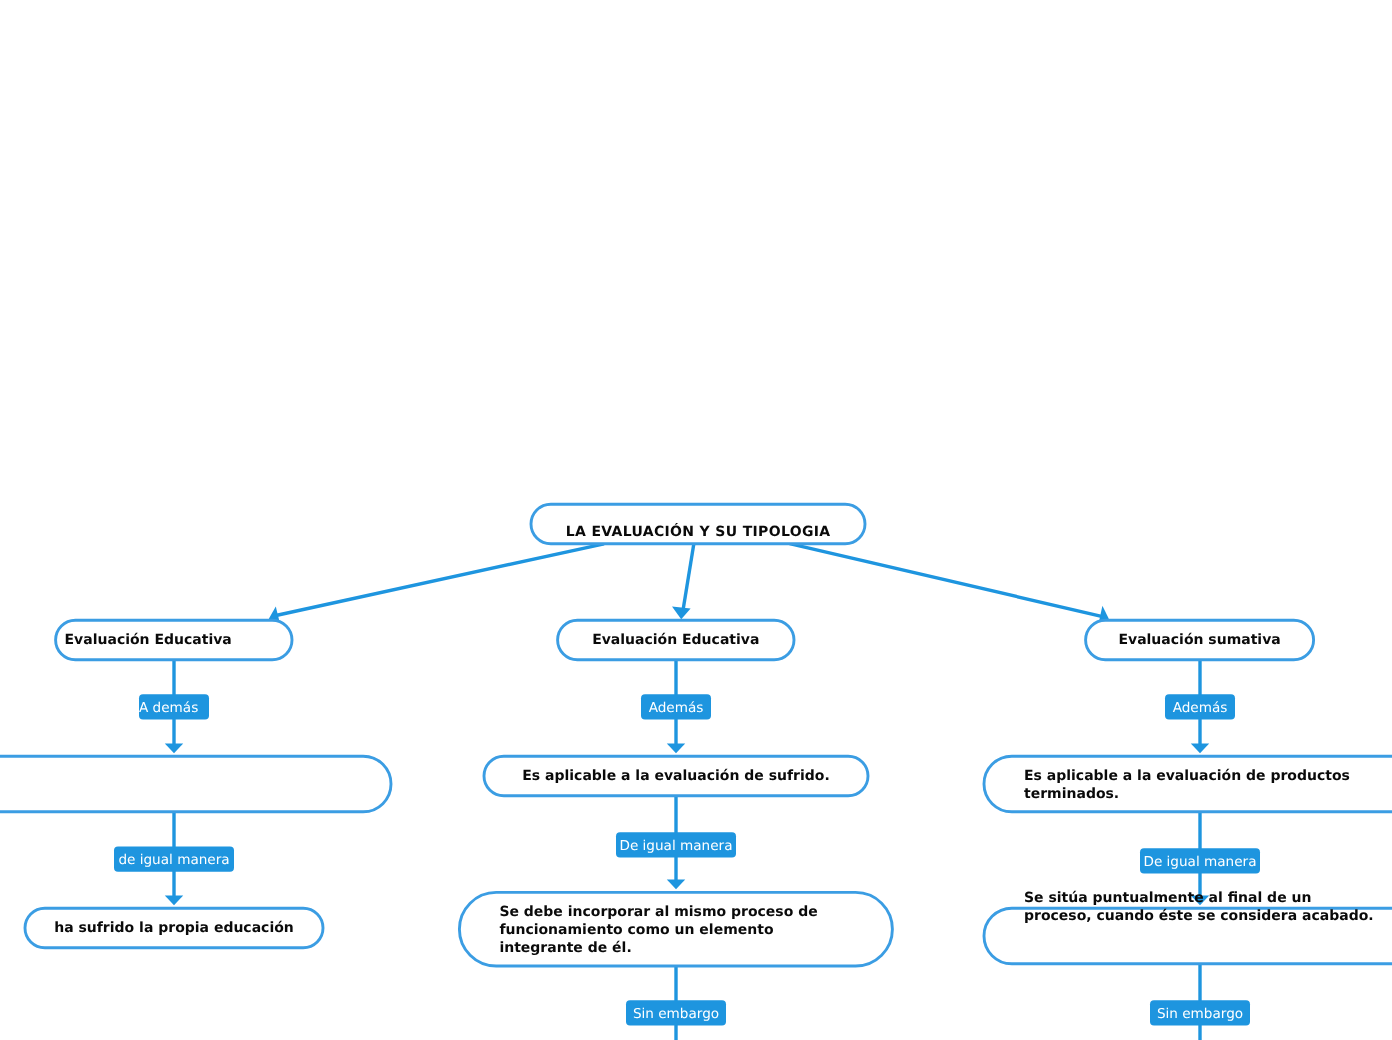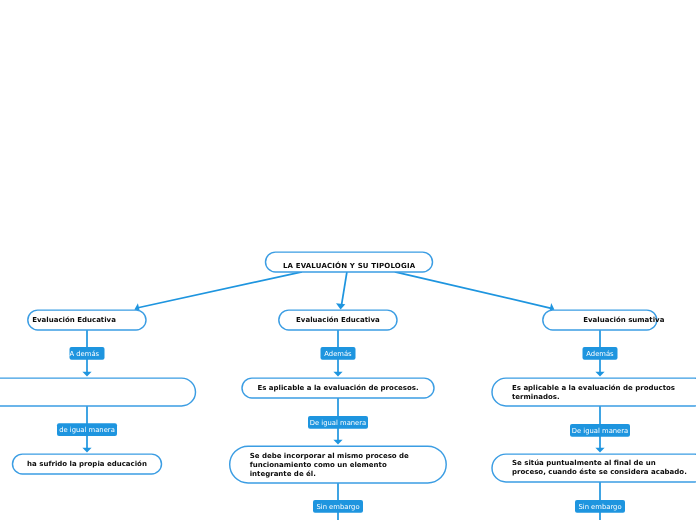--- a/index.html
+++ b/index.html
@@ -86,29 +86,29 @@
 
   <div class="txt center" style="left:265.5px;top:262px;width:167px;letter-spacing:0.17px;text-indent:0.17px;">LA EVALUACIÓN Y SU TIPOLOGIA</div>
 
   <div class="txt center" style="left:15px;top:315.8px;width:118.2px;text-align:center;">Evaluación Educativa</div>
   <div class="blabel" style="left:69.5px;top:350px;width:19px;">A demás</div>
   <div class="blabel" style="left:57px;top:426.3px;width:60px;">de igual manera</div>
   <div class="txt center" style="left:12.5px;top:459.8px;width:149px;">ha sufrido la propia educación</div>
 
   <div class="txt center" style="left:278.8px;top:315.8px;width:118.2px;">Evaluación Educativa</div>
   <div class="blabel" style="left:320.5px;top:350px;width:35px;">Además</div>
-  <div class="txt center" style="left:242px;top:383.8px;width:192px;">Es aplicable a la evaluación de procesos.</div>
+  <div class="txt center" style="left:242px;top:383.8px;width:192px;">Es aplicable a la evaluación de sufrido.</div>
   <div class="blabel" style="left:308px;top:419px;width:60px;">De igual manera</div>
   <div class="txt" style="left:249.7px;top:451.9px;">Se debe incorporar al mismo proceso de
 funcionamiento como un elemento
 integrante de él.</div>
   <div class="blabel" style="left:313px;top:503px;width:50px;">Sin embargo</div>
 
-  <div class="txt center" style="left:542.8px;top:315.8px;width:114px;padding-left:24px;">Evaluación sumativa</div>
+  <div class="txt center" style="left:542.8px;top:315.8px;width:114px;">Evaluación sumativa</div>
   <div class="blabel" style="left:582.5px;top:350px;width:35px;">Además</div>
   <div class="txt" style="left:512px;top:383.8px;">Es aplicable a la evaluación de productos
 terminados.</div>
   <div class="blabel" style="left:570px;top:427px;width:60px;">De igual manera</div>
-  <div class="txt" style="left:512px;top:459px;">Se sitúa puntualmente al final de un
+  <div class="txt" style="left:512px;top:445px;">Se sitúa puntualmente al final de un
 proceso, cuando éste se considera acabado.</div>
   <div class="blabel" style="left:575px;top:503px;width:50px;">Sin embargo</div>
 
 </div>
 
 </body></html>

